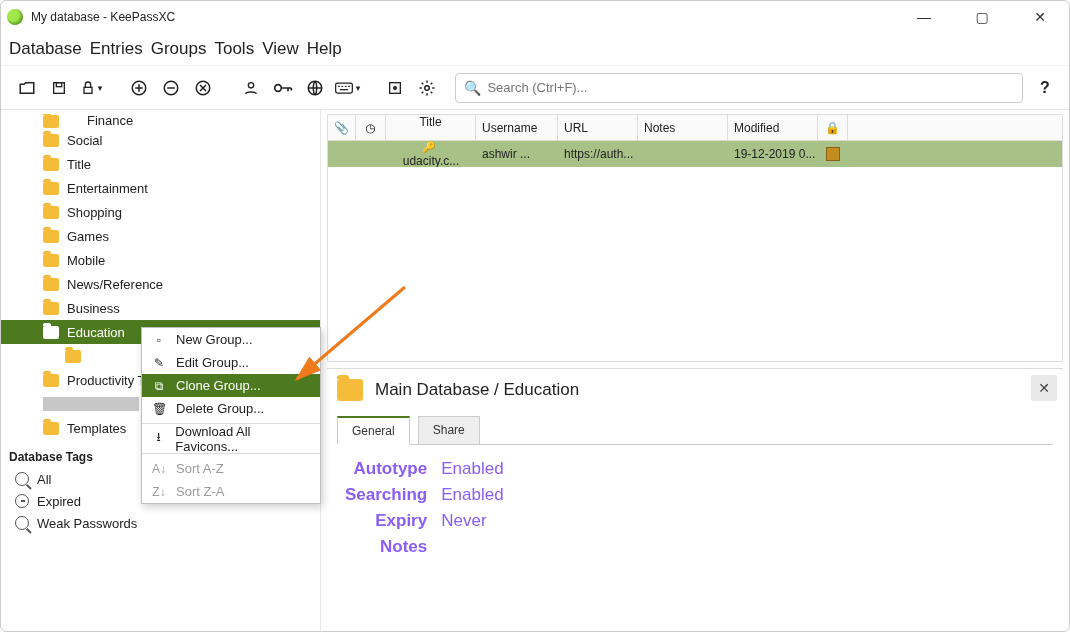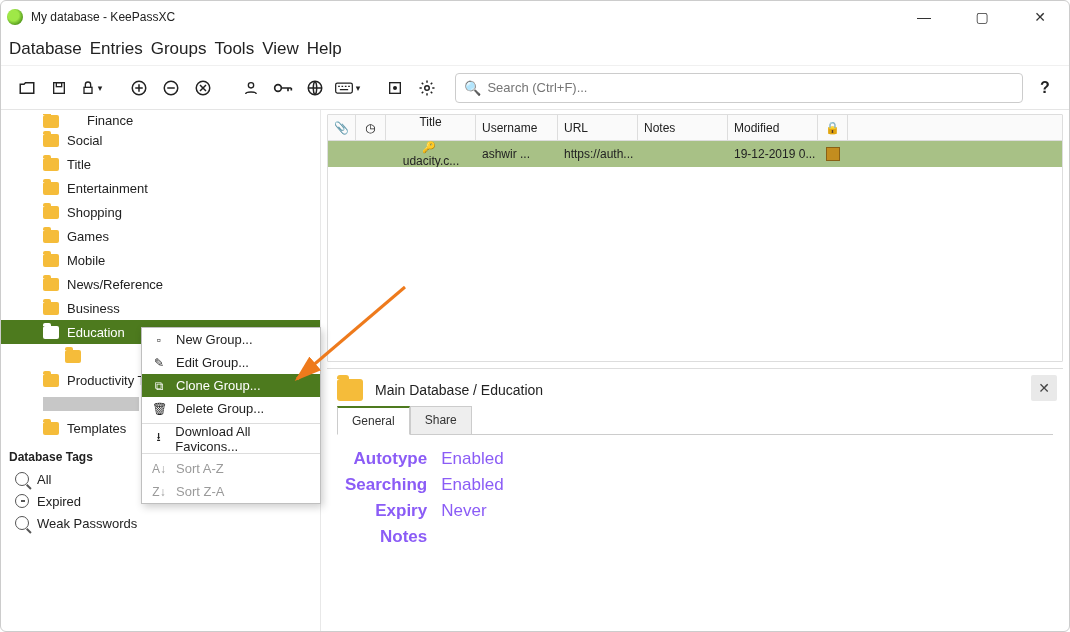--- a/index.html
+++ b/index.html
@@ -40,23 +40,23 @@
 .col-att{width:28px;justify-content:center;} .col-clock{width:30px;justify-content:center;} .col-title{width:90px;flex-direction:column;} .col-user{width:82px;} .col-url{width:80px;} .col-notes{width:90px;} .col-mod{width:90px;} .col-lock{width:30px;justify-content:center;}
 .trow { display: flex; height: 26px; background: #a8c186; font-size: 12px; color: #222;}
 .trow div { padding: 0 6px; display:flex; align-items:center; overflow:hidden; white-space:nowrap;}
 .trow .col-title { color: #222; }
 .key-icon { color: #d8a61e; margin-right: 4px; font-size: 11px;}
 .color-sq {width:14px;height:14px;background:#c38d1f;border:1px solid #8a6015;}
 .details { border-top: 1px solid #ddd; margin: 6px 6px 6px 6px; padding: 10px 10px; flex:1; position:relative;}
 .details-header { display: flex; align-items: center; gap: 12px; }
 .big-folder { width:26px;height:22px;background:#f5bc3a;border-radius:3px;position:relative;}
 .big-folder::before{content:'';position:absolute;top:-4px;left:0;width:12px;height:4px;background:#f5bc3a;border-radius:3px 3px 0 0;}
-.bc-text { font-size: 14px; color: #222; }
+.bc-text { font-size: 17px; color: #222; }
 .close-panel { position:absolute; right:6px; top:6px; width:26px;height:26px;background:#e9e9e9;display:flex;align-items:center;justify-content:center;font-size:14px;color:#444;border-radius:2px;}
-.tabs-row { display:flex; margin-top:4px; border-bottom:1px solid #ccc;}
+.tabs-row { display:flex; margin-top:14px; border-bottom:1px solid #ccc;gap:8px;}
 .tab { padding:6px 14px; font-size:12px; color:#333; border:1px solid #ccc; background:#eee; position:relative; top:1px;}
 .tab.active { background:#fff; border-bottom:1px solid #fff; border-top:2px solid #4d7a1e;}
 .props { margin-top:10px; font-size:17px; color:#8b5cf6;}
 .props tr td { padding: 2px 6px; }
 .props tr td:first-child { text-align:right; font-weight:600; width:90px;}
 .context-menu { position:absolute; left:140px; top:326px; width:180px; background:#fff; border:1px solid #bfbfbf; box-shadow:2px 3px 8px rgba(0,0,0,0.2); font-size:13px; z-index:50;}
 .cm-item { display:flex; align-items:center; height:23px; padding:0 10px; gap:10px; color:#222;}
 .cm-item.disabled { color:#9a9a9a; }
 .cm-item.hover { background:#4d7a1e; color:#fff; }
 .cm-sep { height:1px; background:#ddd; margin:3px 0;}

